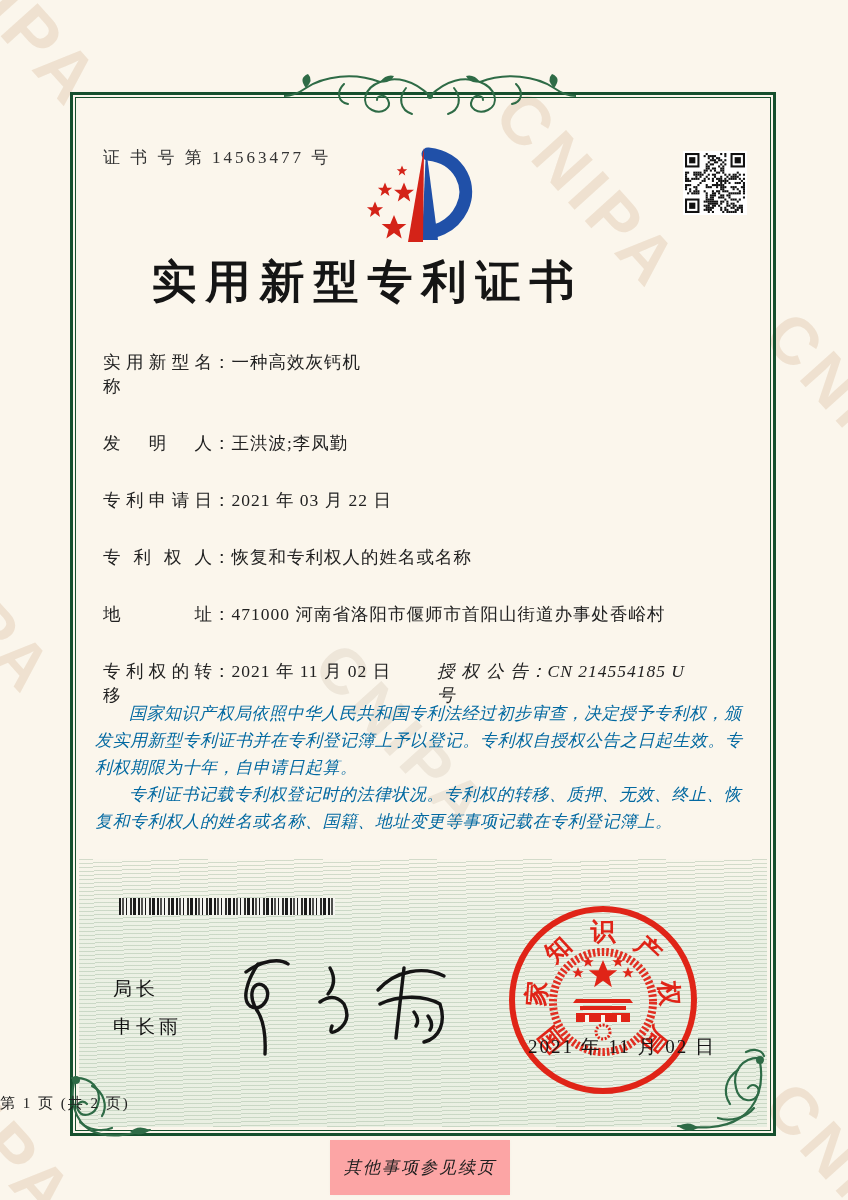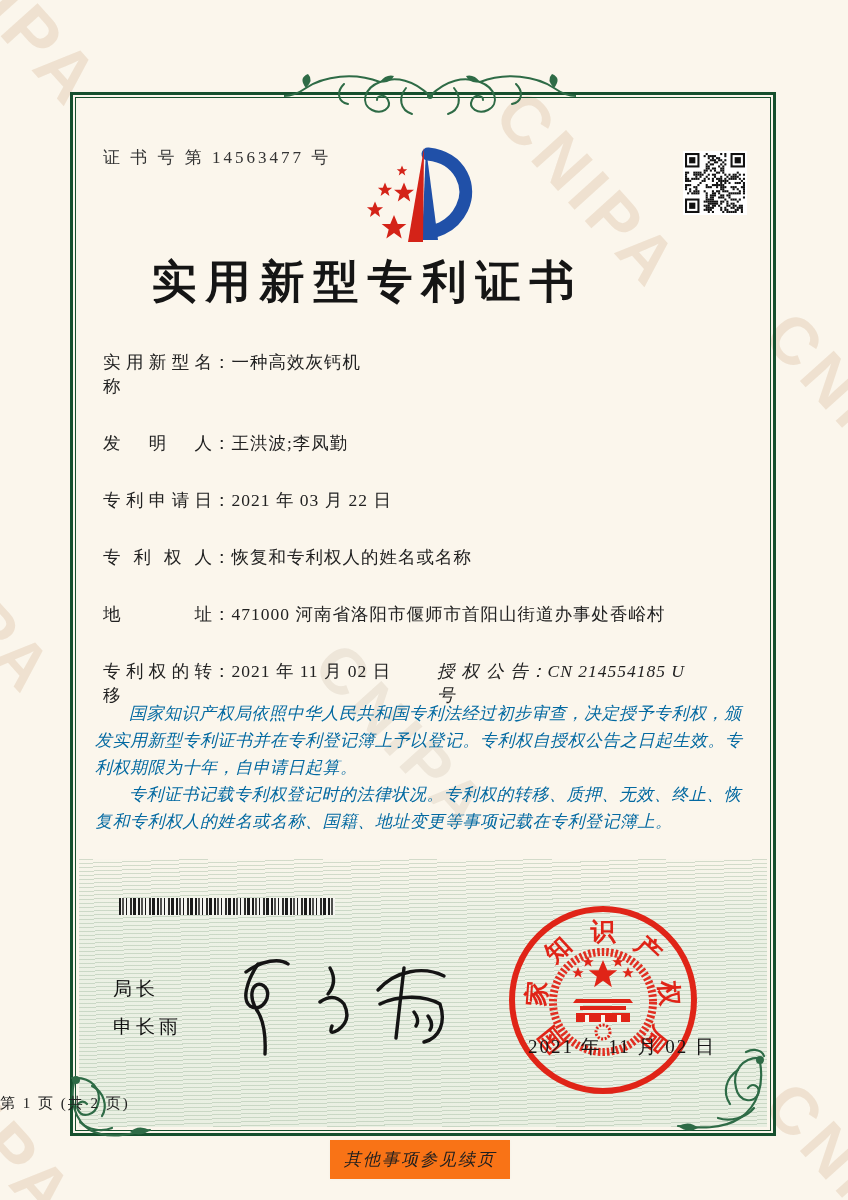--- a/index.html
+++ b/index.html
@@ -117,21 +117,21 @@
     position:absolute;left:528px;top:1034px;z-index:6;
     font-size:19px;color:#161616;letter-spacing:2px;white-space:nowrap;
   }
   
   .page-footer{
     position:absolute;left:0;top:1094px;width:848px;z-index:4;
     font-size:15px;letter-spacing:2px;color:#222;
   }
   .cont-note{
     position:absolute;left:330px;top:1140px;z-index:4;
-    background:#f97316;padding:8px 14px;
+    background:#fca5a5;padding:16px 14px;
     font-size:17px;font-style:italic;letter-spacing:2px;color:#1f1f1f;
     box-shadow:0 0 4px rgba(0,0,0,0.03);
   }
 </style>
 </head>
 <body>
 
 <div class="wm wm1">CNIPA</div>
 <div class="wm wm2">CNIPA</div>
 <div class="wm wm3">CNIPA</div>

